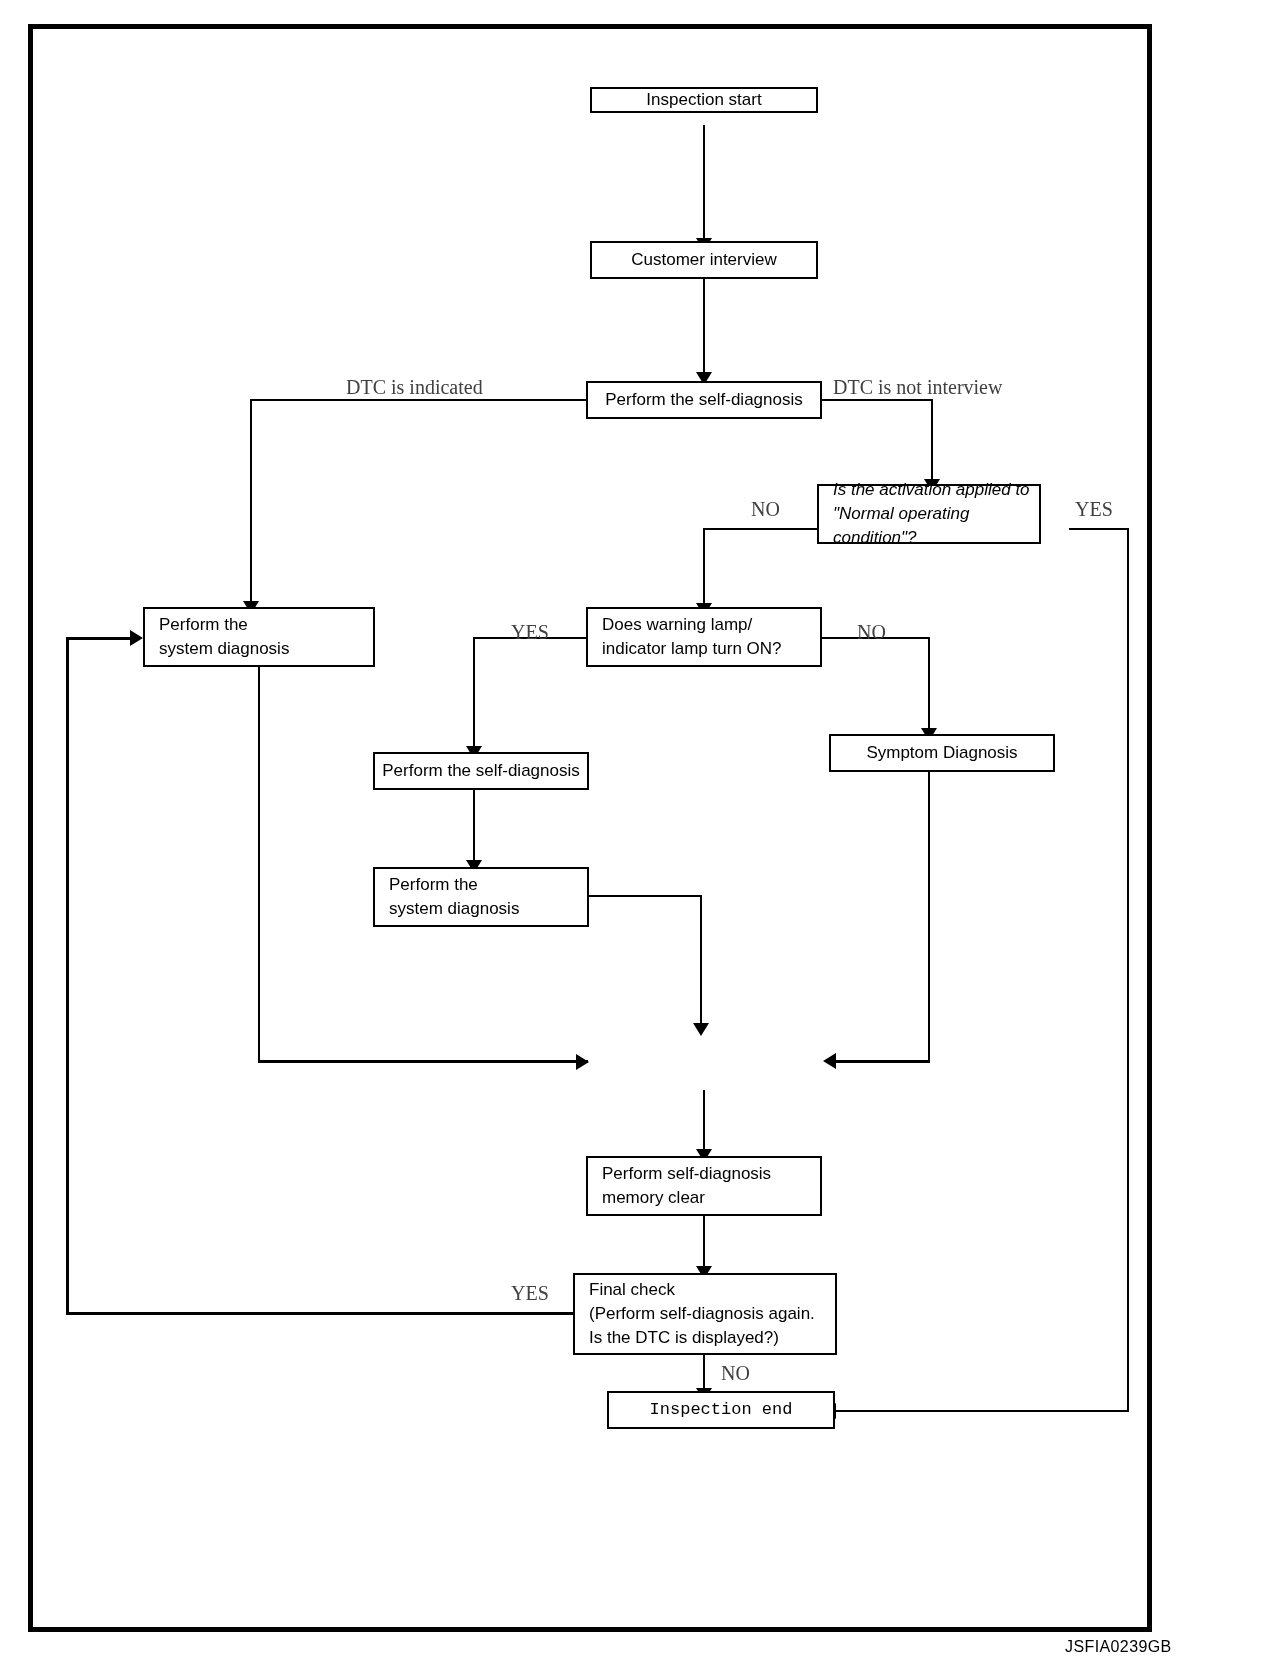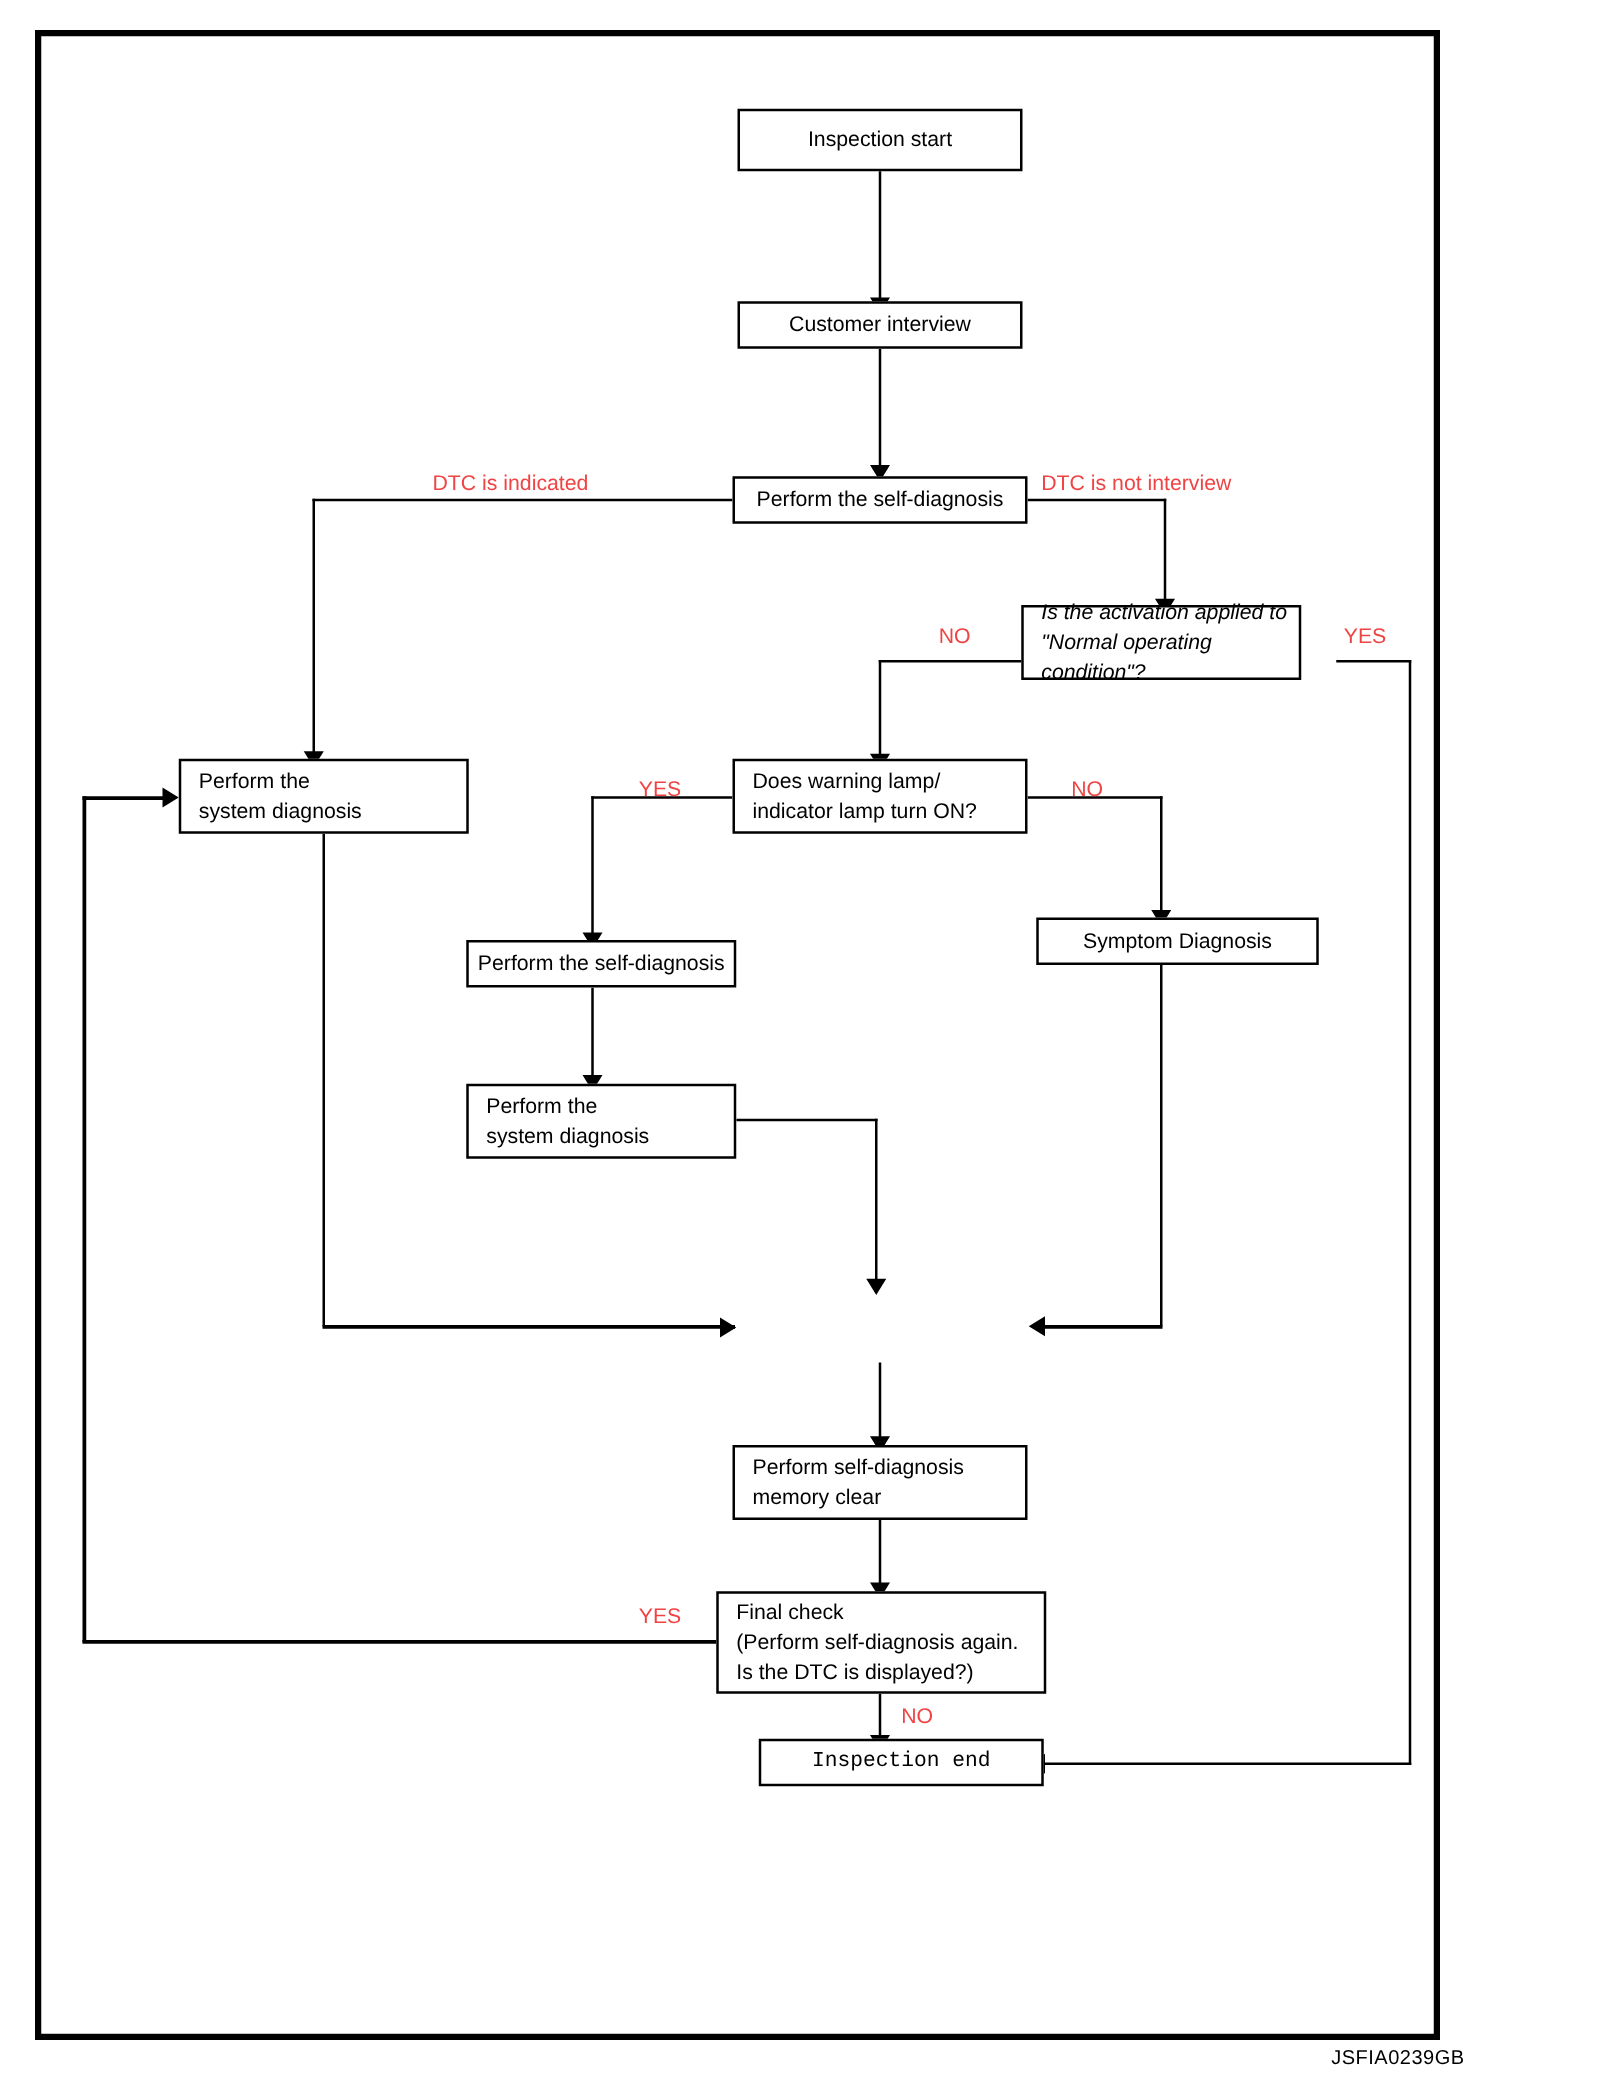--- a/index.html
+++ b/index.html
@@ -93,41 +93,42 @@
     width: 0;
     height: 0;
     border-top: 8px solid transparent;
     border-bottom: 8px solid transparent;
     border-left: 13px solid #000000;
     z-index: 3;
   }
   
   .elabel {
     position: absolute;
-    font-size: 17px;
+    font-size: 20px;
     line-height: 20px;
-    color: #ef4444;
+    color: #404040;
     white-space: nowrap;
     z-index: 4;
+    font-family: Liberation Serif, serif;
   }
   .caption {
     position: absolute;
     font-size: 16px;
     letter-spacing: 0.4px;
     color: #000000;
     white-space: nowrap;
   }
 </style>
 </head>
 <body>
 
 <div id="page">
   <div id="frame">
 
-    <div class="box center" style="left:557px; top:58px; width:228px; height:50px;">Inspection start</div>
+    <div class="box center" style="left:557px; top:58px; width:228px; height:26px;">Inspection start</div>
 
     <div class="vline" style="left:670px; top:96px; height:120px;"></div>
     <div class="arrow-down" style="left:663px; top:209px;"></div>
 
     <div class="box center" style="left:557px; top:212px; width:228px; height:38px;">Customer interview</div>
 
     <div class="vline" style="left:670px; top:250px; height:100px;"></div>
     <div class="arrow-down" style="left:663px; top:343px;"></div>
 
     <div class="box center" style="left:553px; top:352px; width:236px; height:38px;">Perform the self-diagnosis</div>

